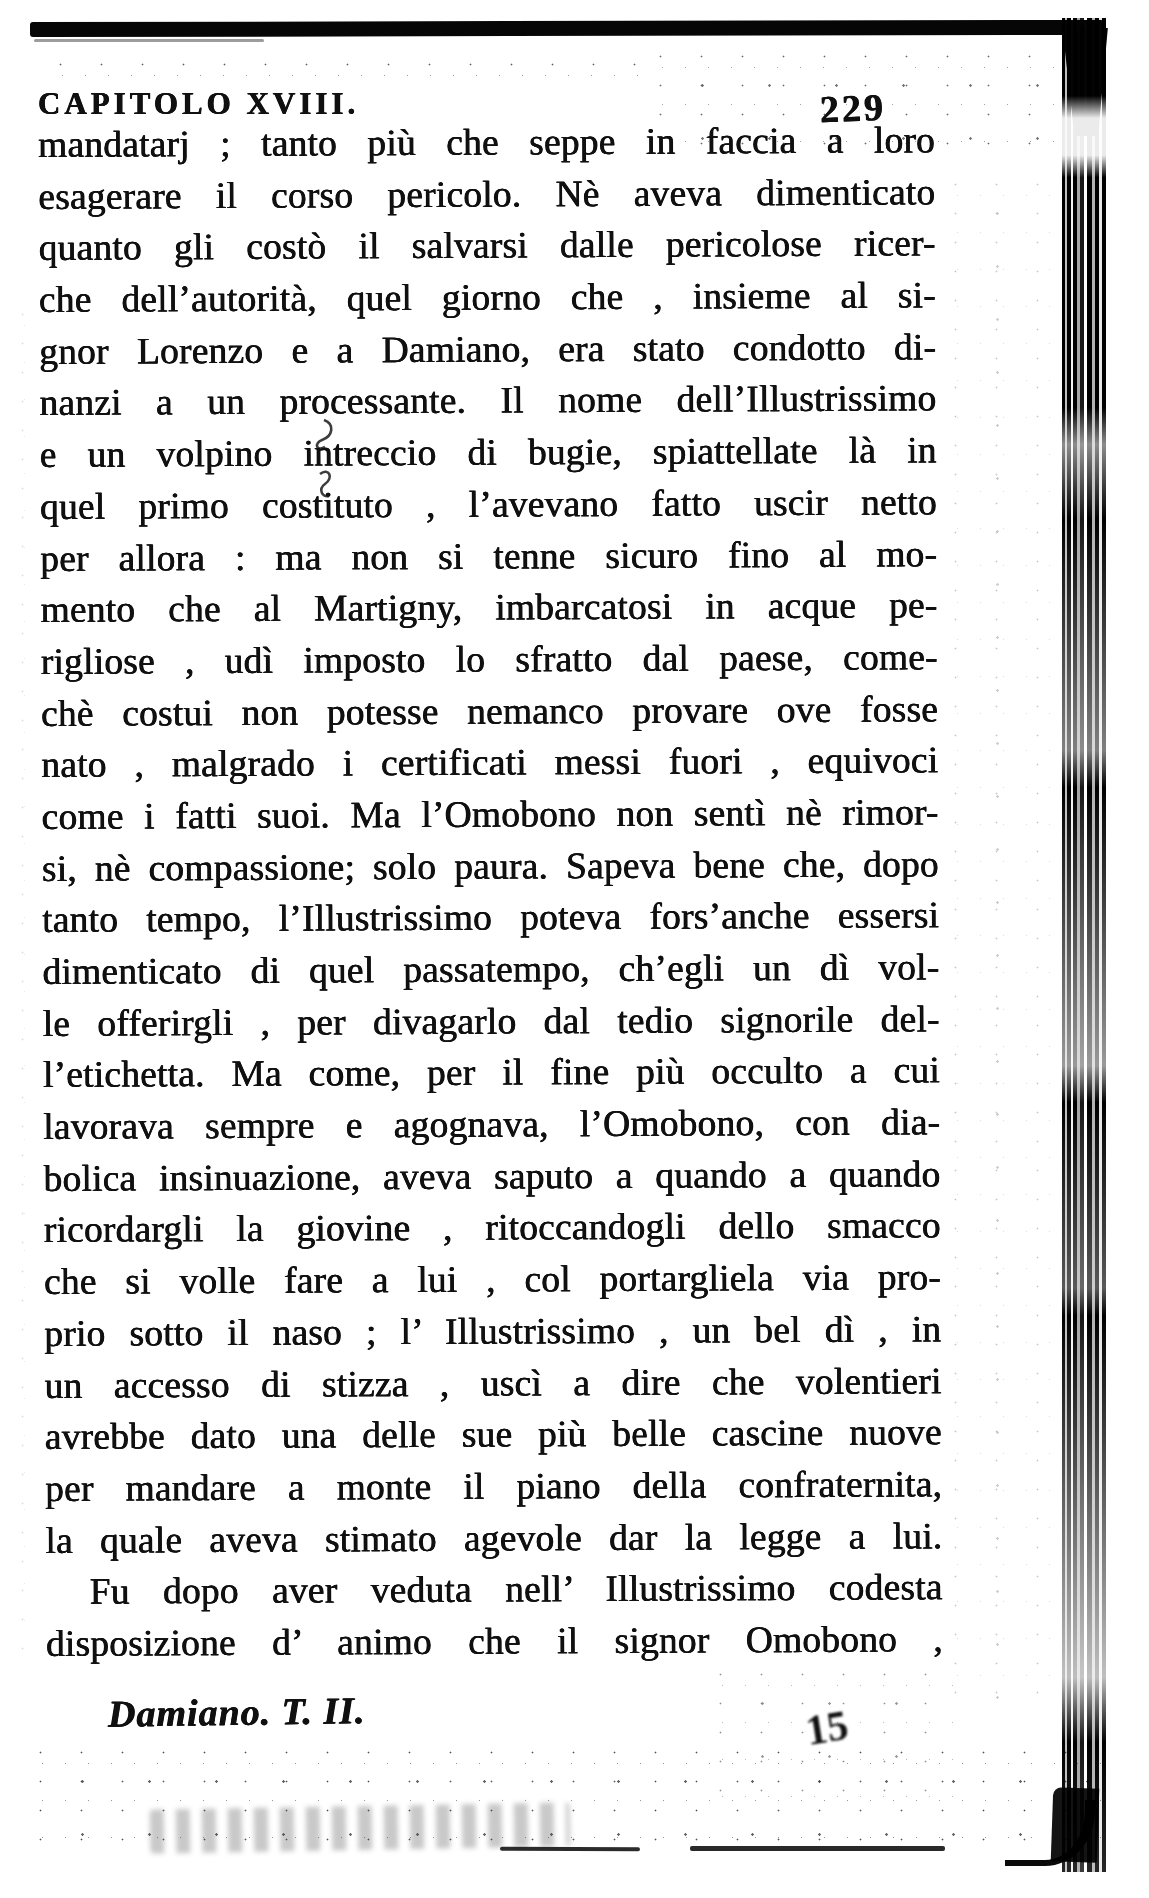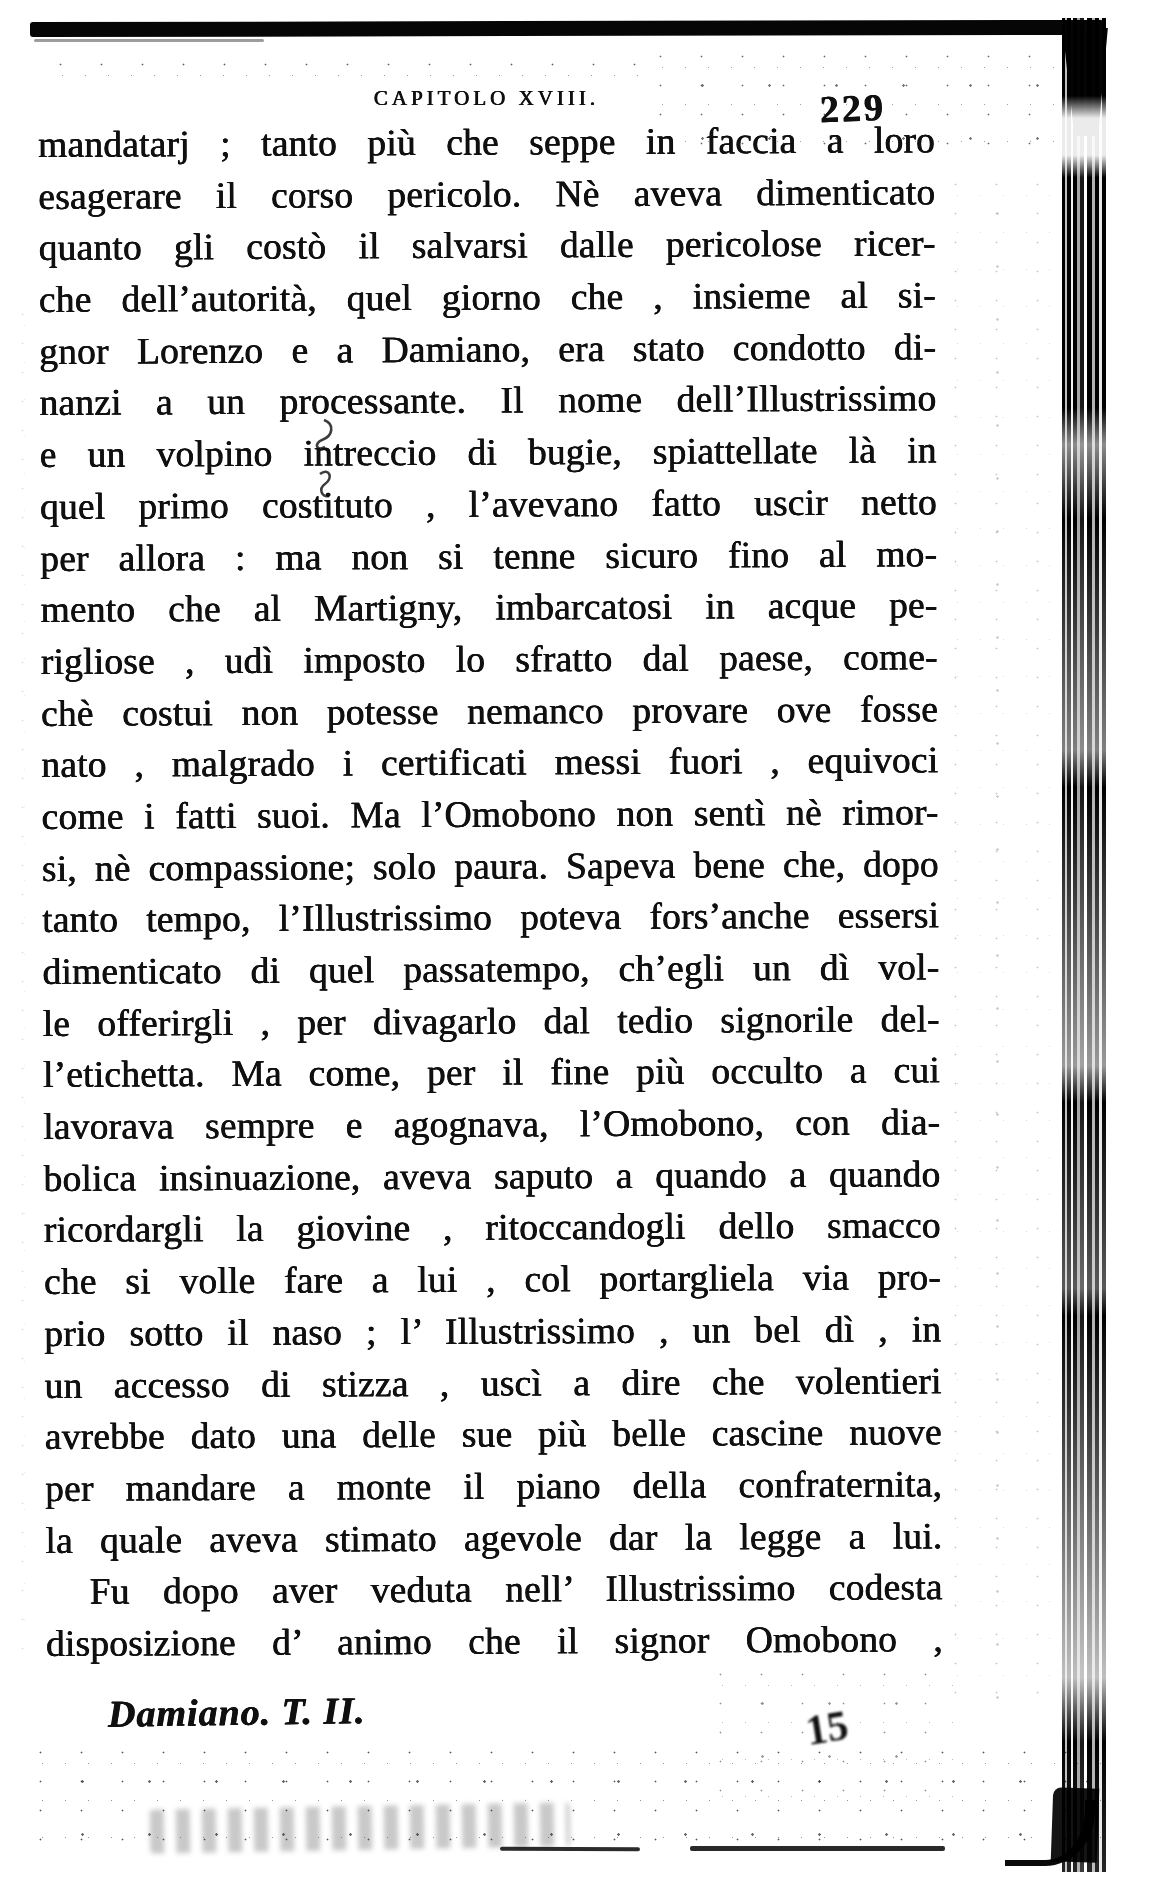--- a/index.html
+++ b/index.html
@@ -60,21 +60,21 @@
     background:#121212;border-radius:2px;opacity:.9;}
   .corner-curve{position:absolute;left:1005px;top:1800px;width:80px;height:60px;
     border-bottom:6px solid #0a0a0a;border-right:10px solid #0a0a0a;
     border-bottom-right-radius:50px 55px;}
   .corner-blob{position:absolute;left:1052px;top:1788px;width:46px;height:74px;
     background:#000;opacity:.92;border-radius:8px 0 0 0;transform:rotate(2deg);}
   .blot{position:absolute;left:308px;top:416px;}
 
   
   .chapter-title{position:absolute;left:38px;top:86px;width:897px;
-    text-align:center;font-size:21px;letter-spacing:4px;font-weight:400;}
+    font-size:31px;letter-spacing:4px;font-weight:700;}
   .page-number{position:absolute;left:820px;top:86px;font-size:38px;
     letter-spacing:3px;font-weight:700;transform:rotate(-2deg);}
   .text-block{position:absolute;left:38px;top:119px;width:897px;
     font-size:37.5px;transform:rotate(-0.3deg);transform-origin:0 0;}
   .line{height:51.7px;line-height:51.7px;overflow:hidden;
     text-align:justify;text-align-last:justify;letter-spacing:.2px;}
   .line.indent{text-indent:44px;}
   .footer-label{position:absolute;left:108px;top:1690px;font-size:38px;
     font-style:italic;font-weight:700;letter-spacing:1px;transform:rotate(-0.8deg);}
   .signature{position:absolute;left:806px;top:1704px;font-size:42px;

